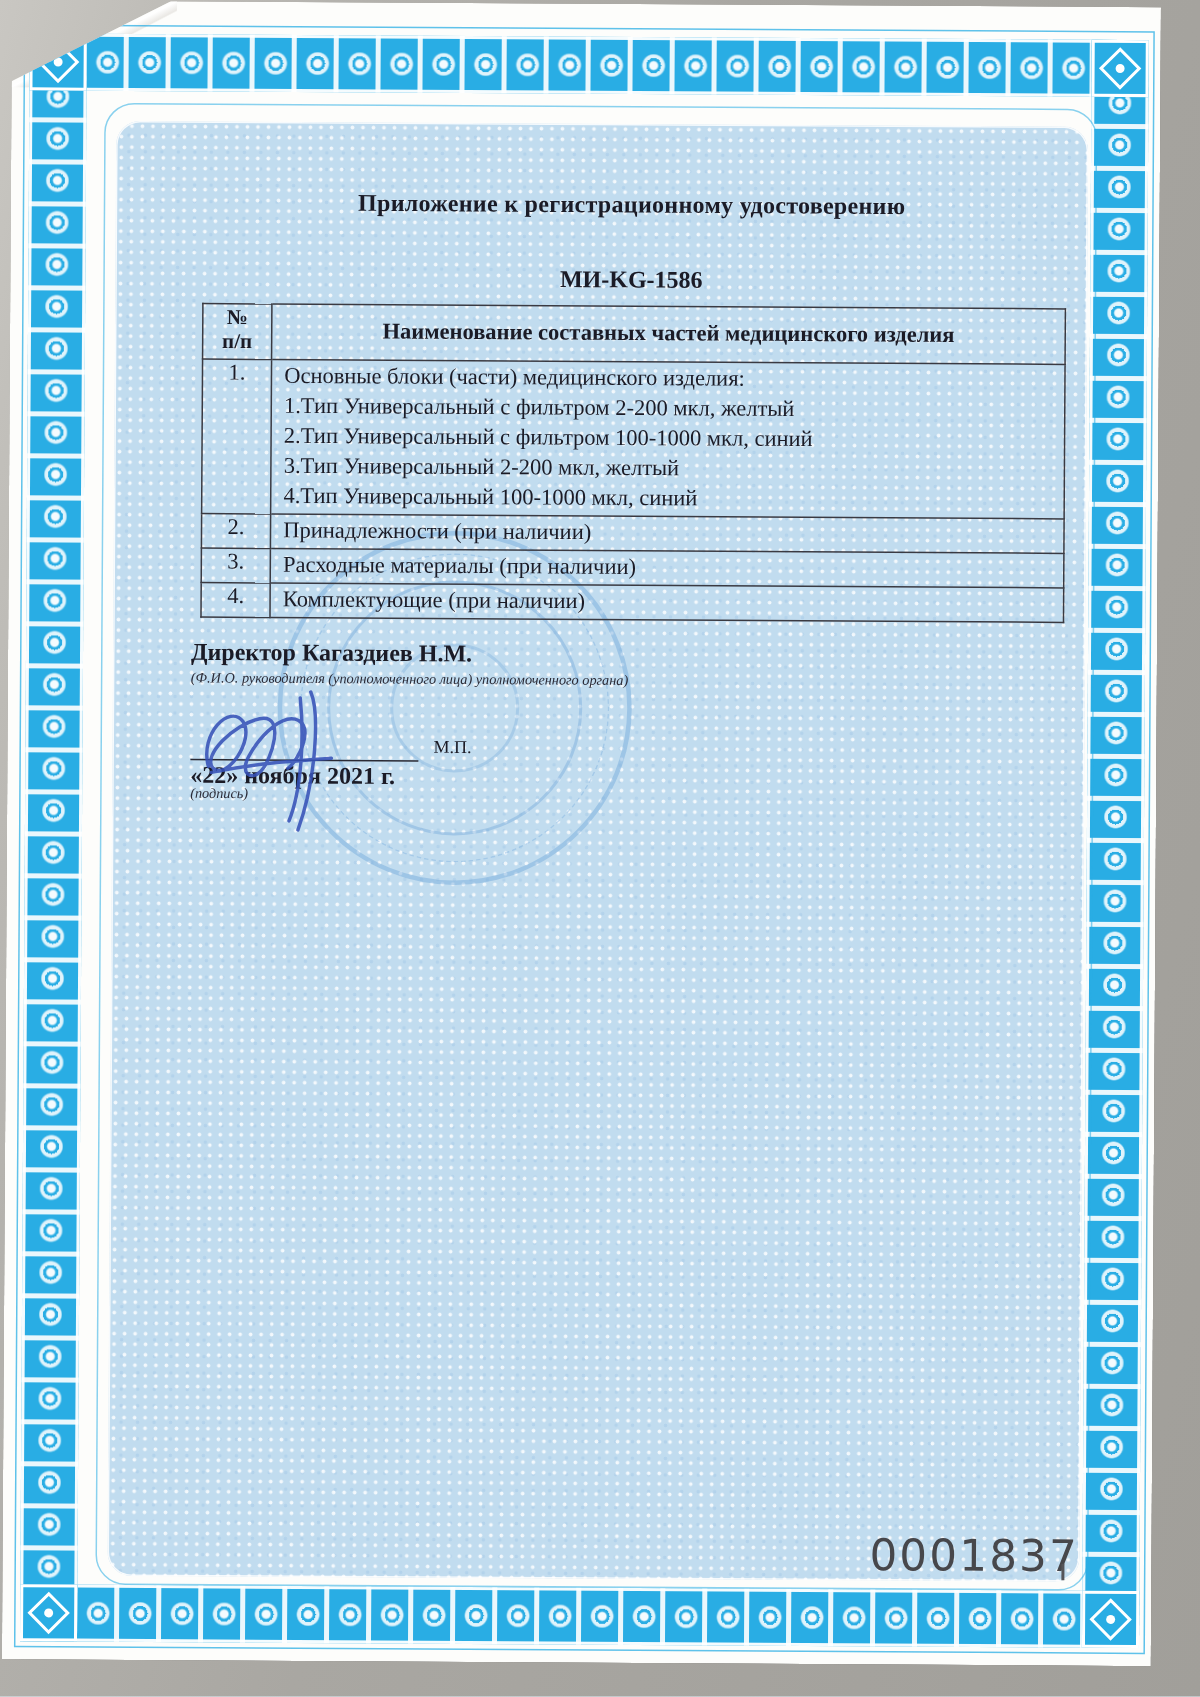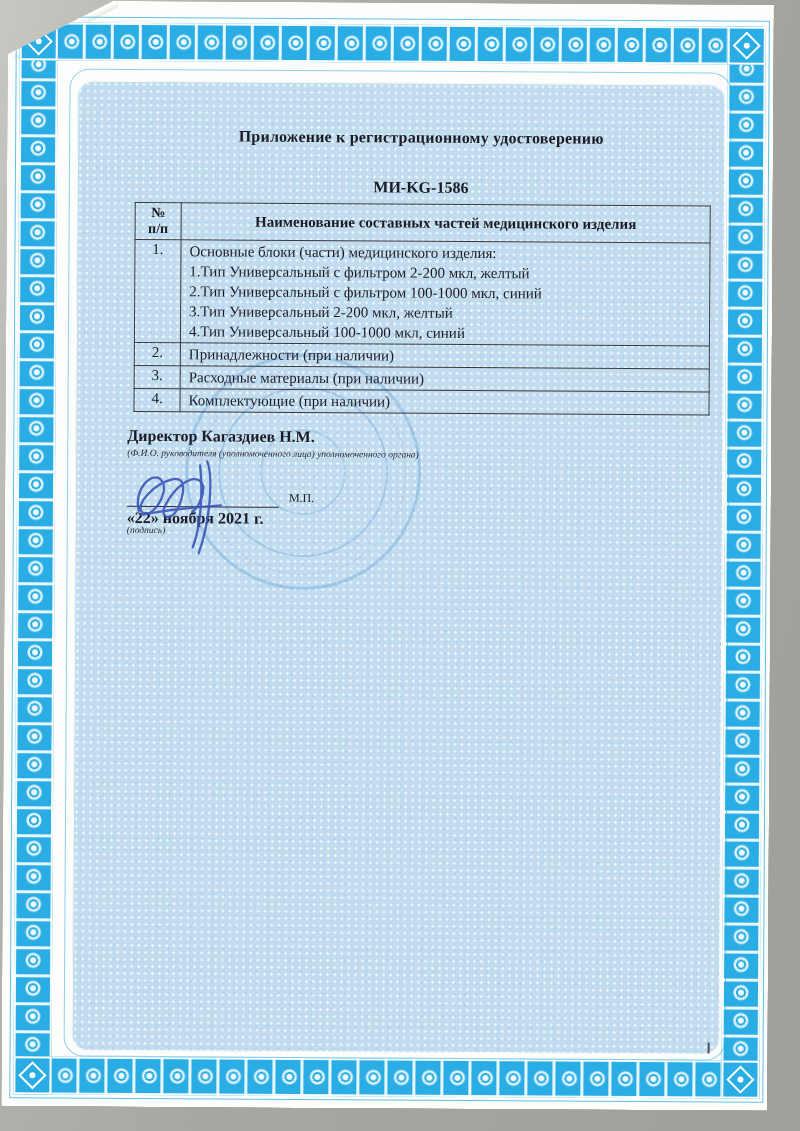--- a/index.html
+++ b/index.html
@@ -173,14 +173,15 @@
   </div>
 
   <svg class="signature-svg" width="150" height="110" viewBox="0 0 150 110">
     <g fill="none" stroke="#3752b8" stroke-width="2.3" stroke-linecap="round" opacity="0.88">
       <path d="M10,62 C4,40 24,20 33,32 C41,44 22,72 13,63 C6,55 26,34 44,30 C62,26 52,58 45,65 C38,72 31,66 37,55 C45,40 60,26 70,31 C80,37 70,58 63,63"></path>
       <path d="M78,12 C84,26 82,70 70,104 M71,16 C74,44 72,78 64,98"></path>
       <path d="M12,66 C40,60 66,58 92,56"></path>
     </g>
   </svg>
 
+  <div class="serial">0001837</div>
   <div class="serial-tick"></div>
 </div>
 
 </body></html>

